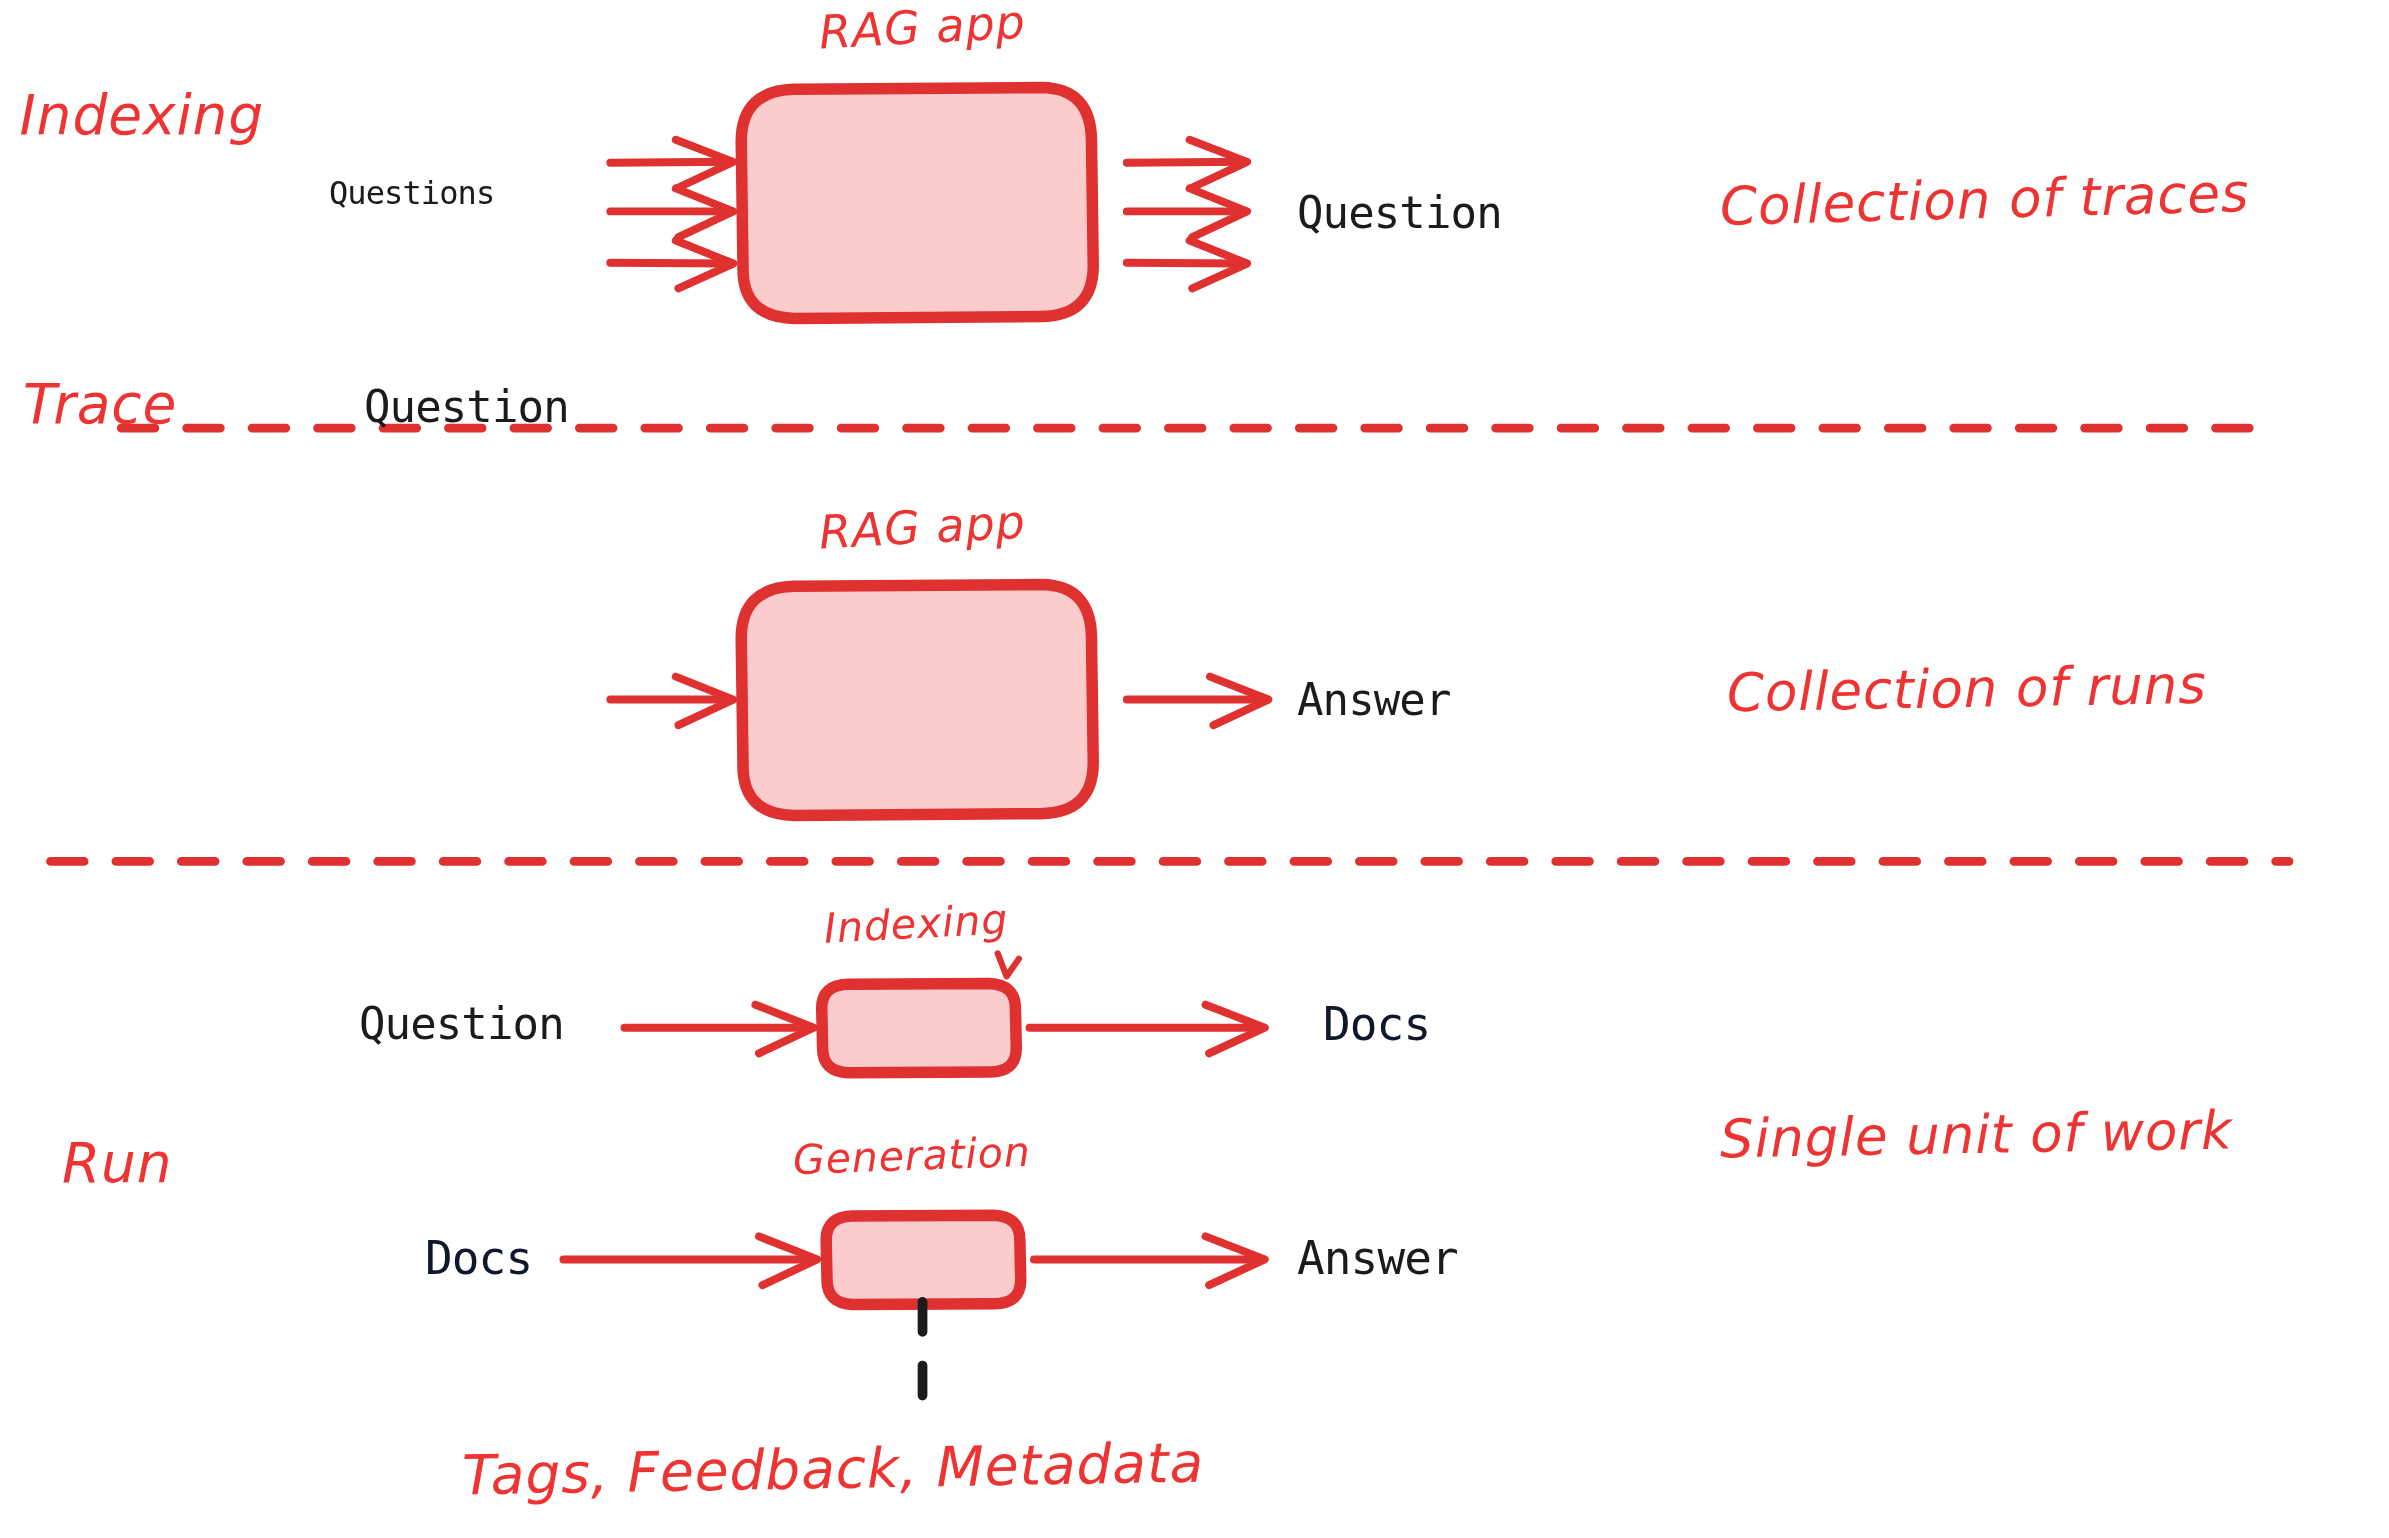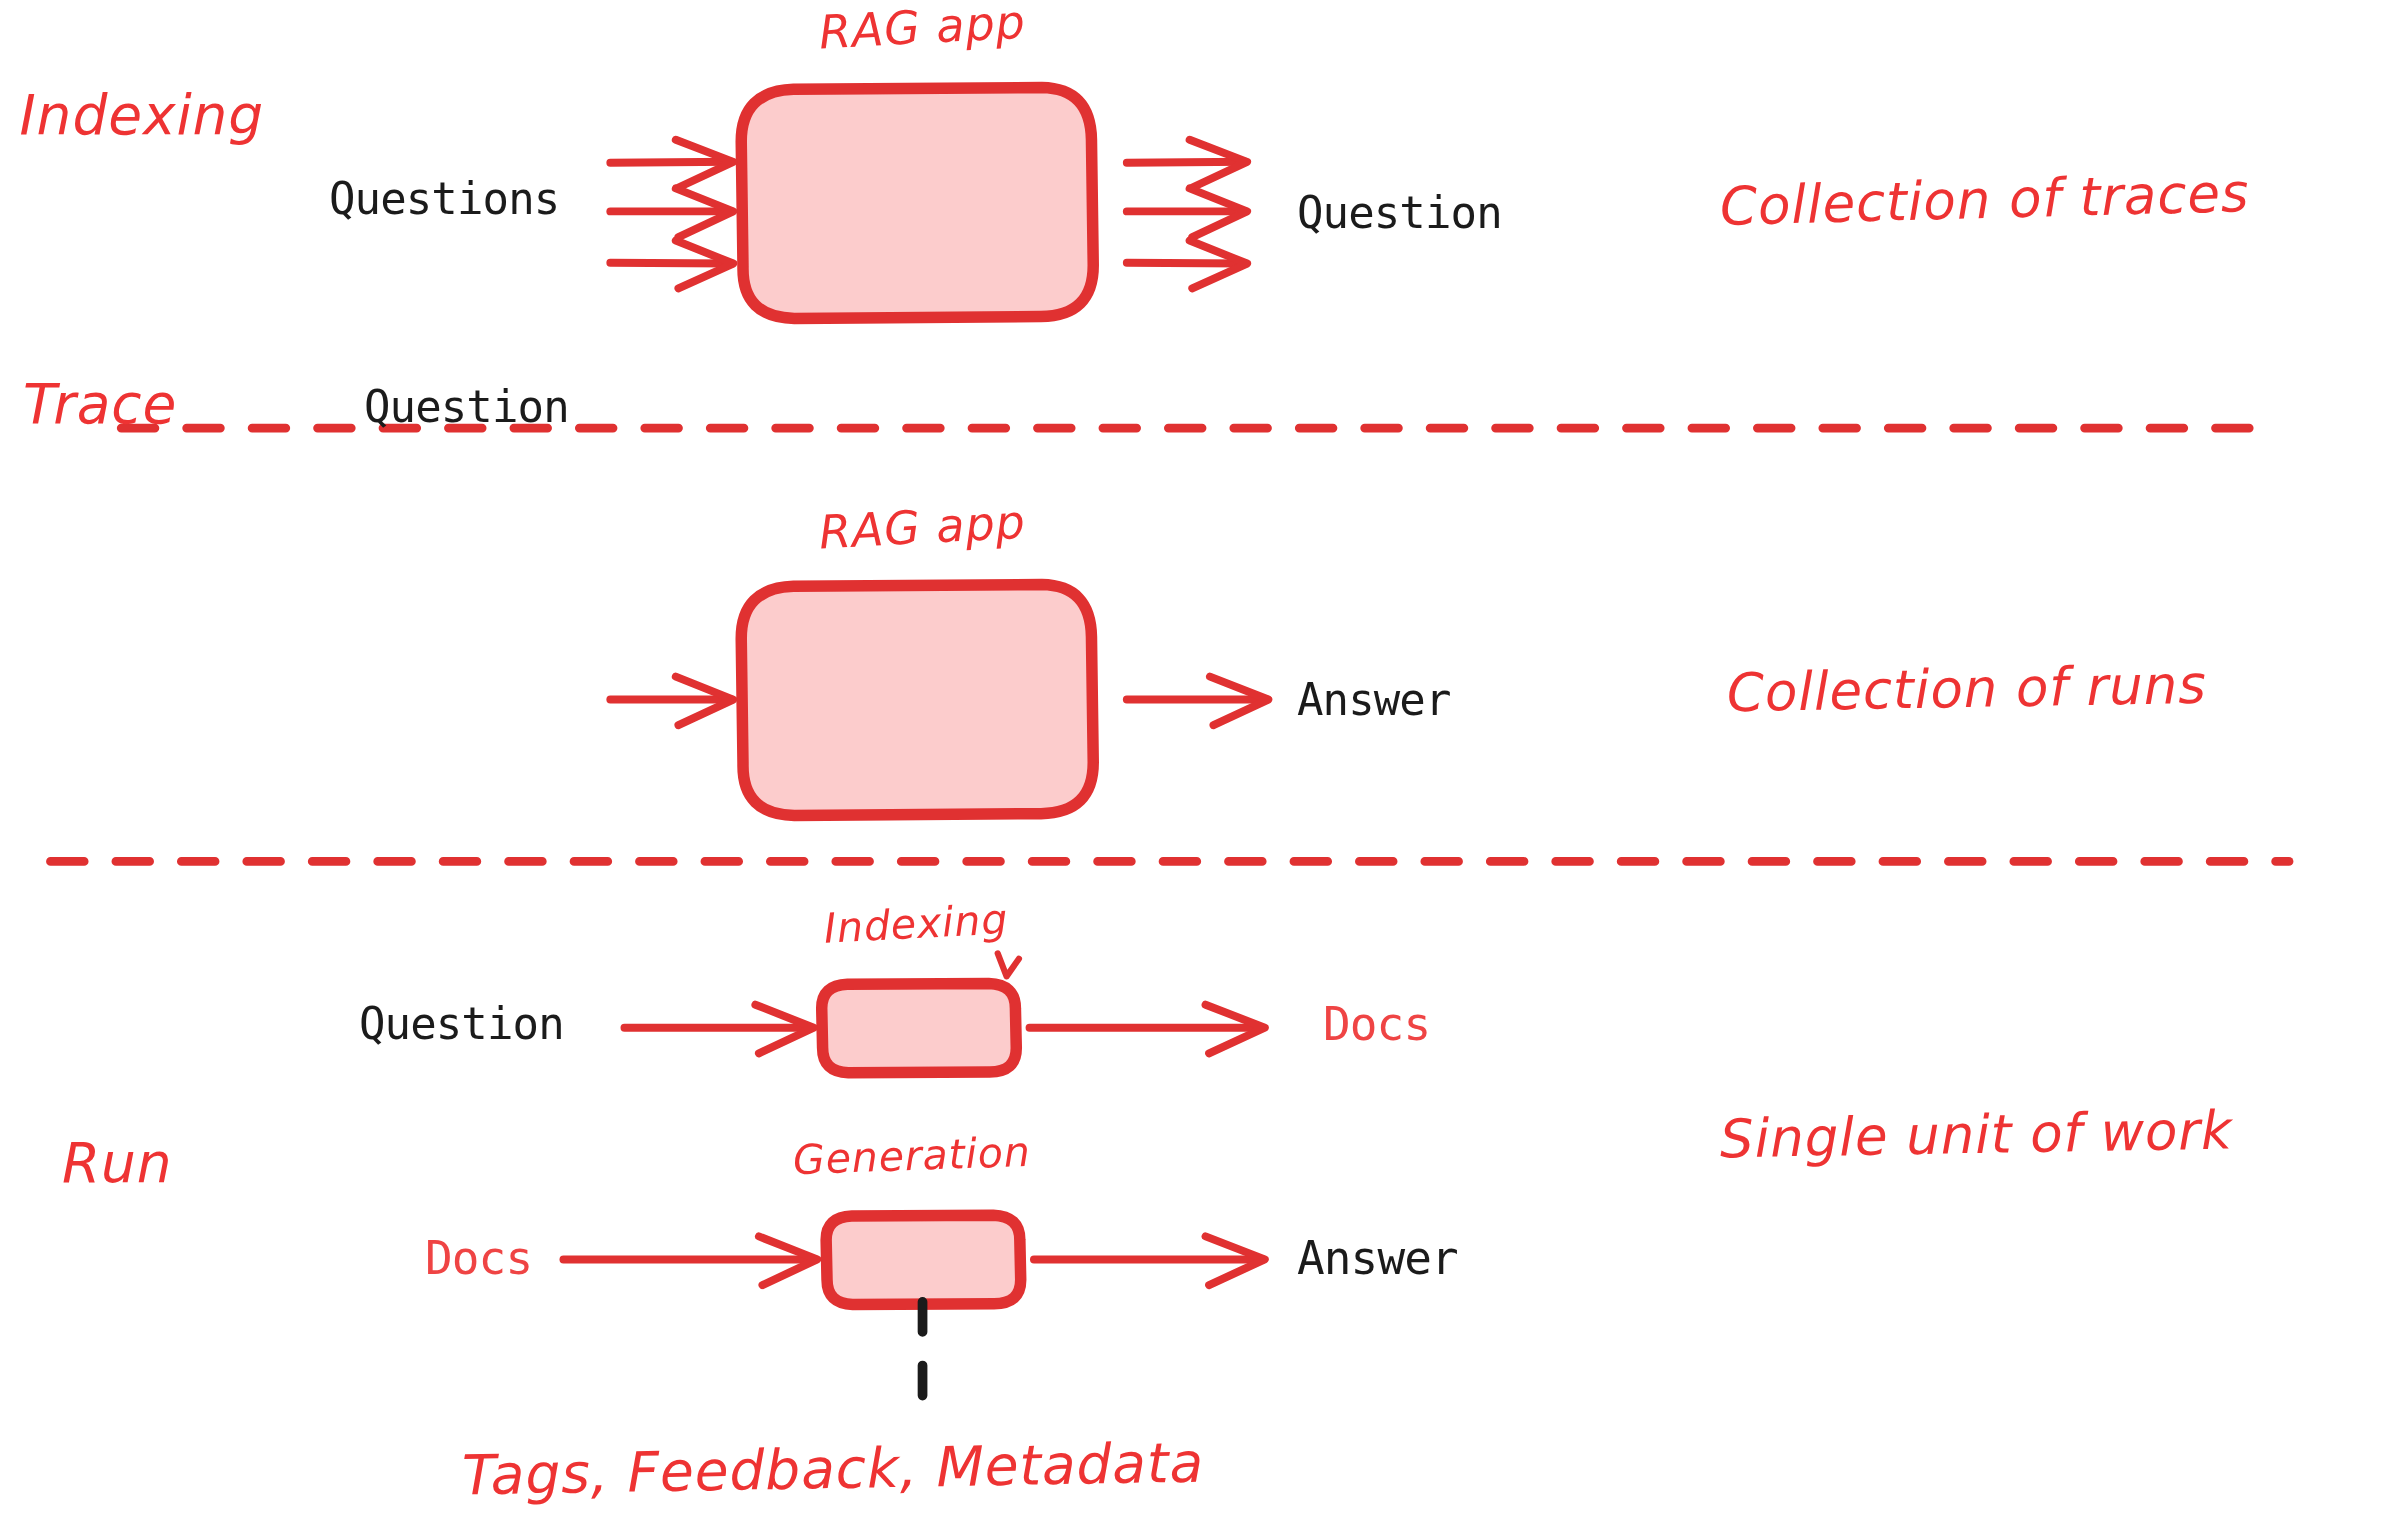--- a/index.html
+++ b/index.html
@@ -39,21 +39,21 @@
   }
   
   .typed {
     font-family: "DejaVu Sans Mono", monospace;
     color: #1b1b1b;
     font-weight: 400;
     letter-spacing: -0.9px;
   }
   .typed-red {
     font-family: "DejaVu Sans Mono", monospace;
-    color: #ef4444;
+    color: #0f172a;
     font-weight: 400;
     letter-spacing: -0.9px;
   }
 </style>
 </head>
 <body>
 
 <div id="canvas">
 
   <svg class="layer" viewBox="0 0 2701 1739">
@@ -162,21 +162,21 @@
 
     <path stroke="#1b1b1b" stroke-width="11" stroke-linecap="round" fill="none" stroke-dasharray="34 38" d="M 1043 1472 L 1043 1600"></path>
 
     <g class="stroke-red" stroke-width="7">
       <path d="M 1128 1078 L 1138 1104 L 1152 1084"></path>
     </g>
   </svg>
 
   <div class="lbl hand" style="left:19.5px; top:88px; font-size:55px;">Indexing</div>
 
-  <div class="lbl typed" style="left:329px; top:177px; font-size:44px;">Questions</div>
+  <div class="lbl typed" style="left:329px; top:177px; font-size:32px;">Questions</div>
 
   <div class="lbl hand" style="left:819px; top:4.4px; font-size:46px; transform:rotate(-3deg);">RAG app</div>
 
   <div class="lbl typed" style="left:1297px; top:191px; font-size:44px;">Question</div>
 
   <div class="lbl hand" style="left:1720px; top:173px; font-size:53px; transform:rotate(-1.5deg);">Collection of traces</div>
 
   <div class="lbl hand" style="left:23px; top:377px; font-size:55px;">Trace</div>
 
   <div class="lbl typed" style="left:364px; top:385px; font-size:44px;">Question</div>

